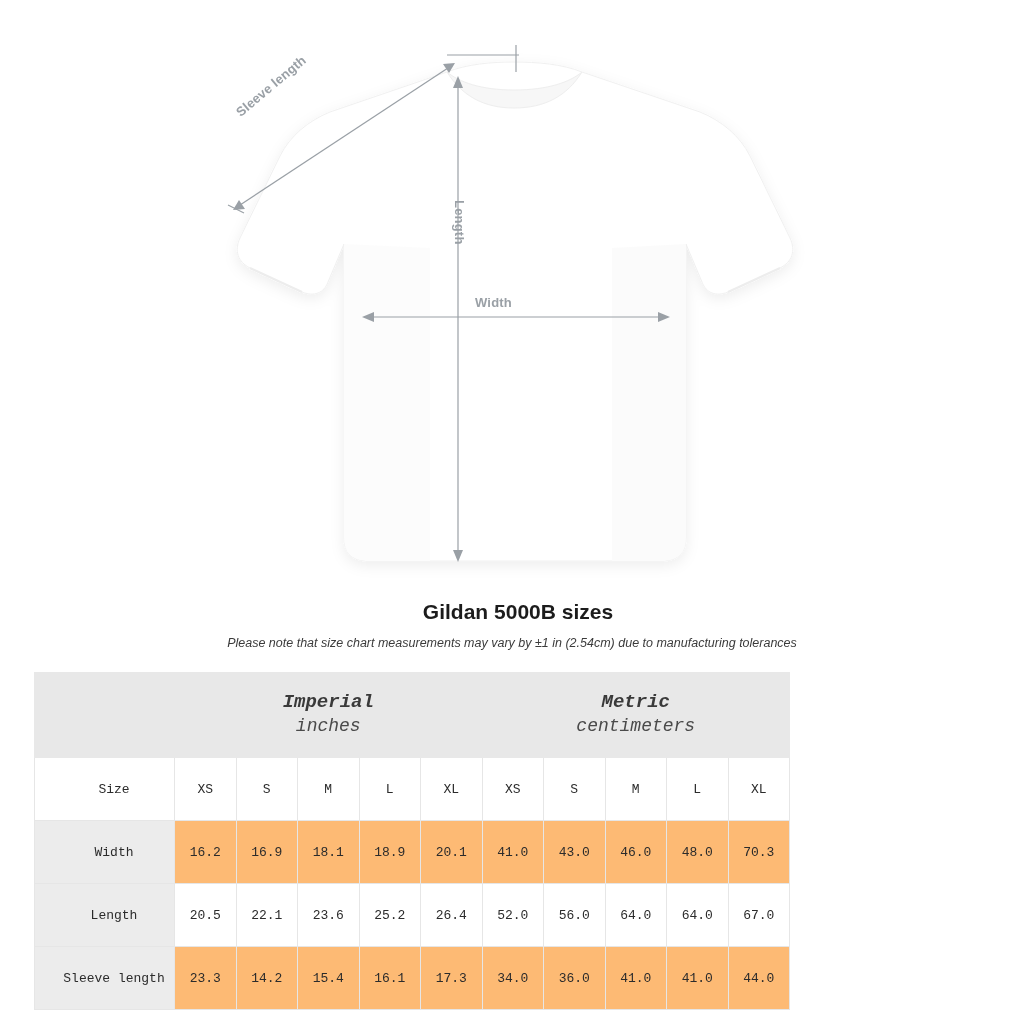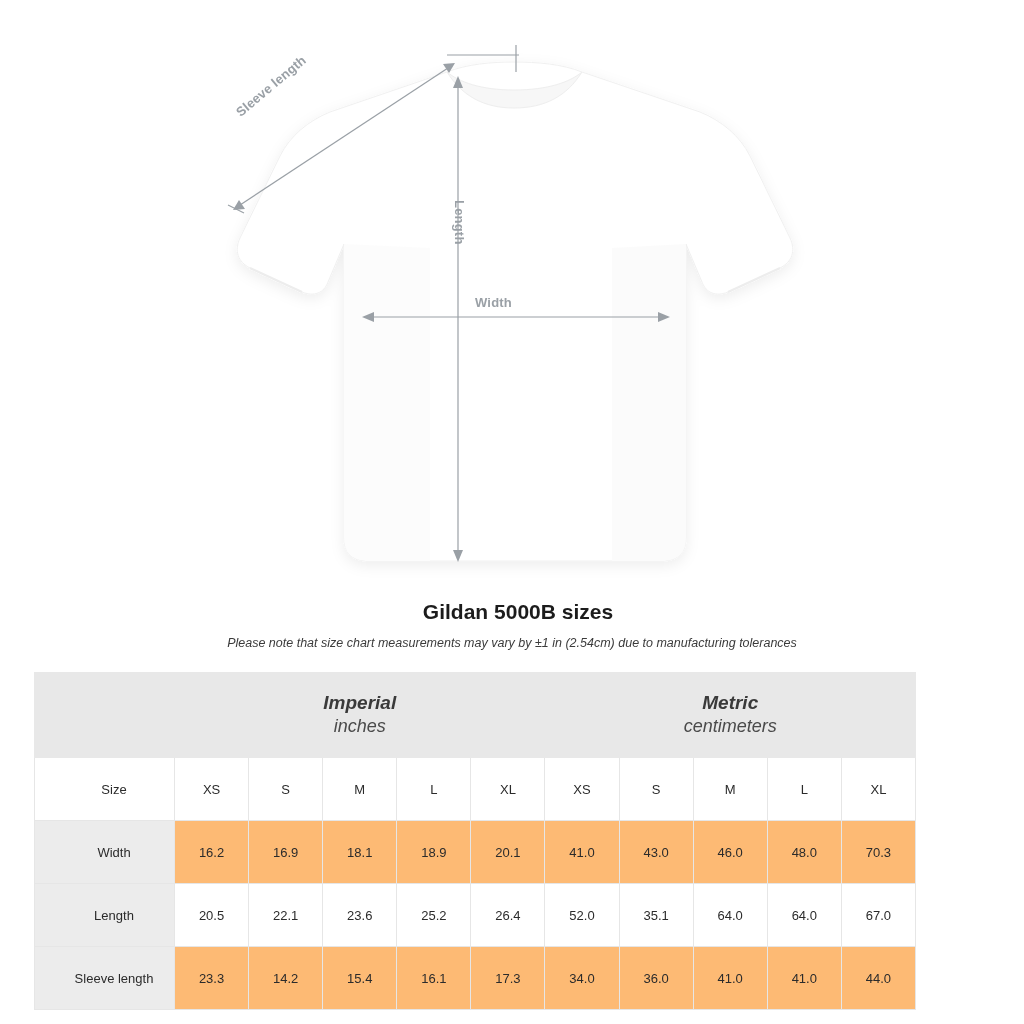--- a/index.html
+++ b/index.html
@@ -71,22 +71,23 @@
     color: #3b3b3b;
     margin: 0;
   }
 
   
   .table-wrap {
     margin: 22px 34px 0 34px;
   }
   table.size-table {
     border-collapse: collapse;
-    width: 882px;
+    width: 756px;
     table-layout: fixed;
+    font-family: Liberation Mono, monospace;
   }
   table.size-table td, table.size-table th {
     border: 1px solid #e6e6e6;
     text-align: center;
     font-size: 13px;
     color: #2b2b2b;
     height: 60px;
     vertical-align: middle;
     font-weight: normal;
   }
@@ -253,21 +254,21 @@
       </tr>
 
       <tr class="plain">
         <td class="row-head first-col">Length</td>
         <td>20.5</td>
         <td>22.1</td>
         <td>23.6</td>
         <td>25.2</td>
         <td>26.4</td>
         <td>52.0</td>
-        <td>35.1</td>
+        <td>56.0</td>
         <td>64.0</td>
         <td>64.0</td>
         <td>67.0</td>
       </tr>
 
       <tr class="shade">
         <td class="row-head first-col">Sleeve length</td>
         <td>23.3</td>
         <td>14.2</td>
         <td>15.4</td>

